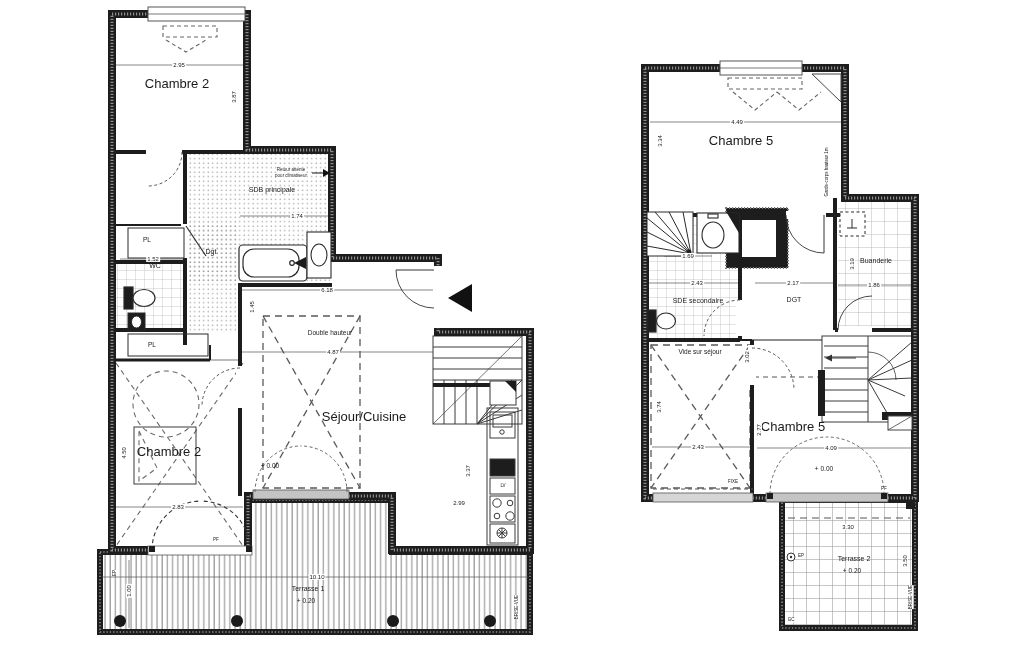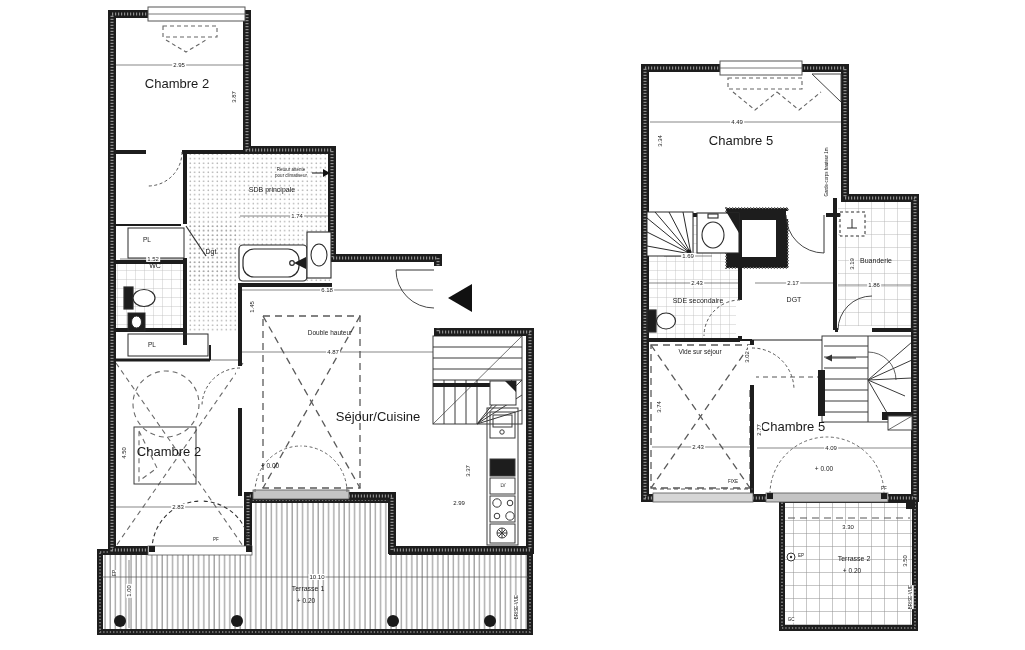--- a/index.html
+++ b/index.html
@@ -347,21 +347,21 @@
 
 <div class="labels">
 
   <span class="lbl" style="left:177px;top:84px">Chambre 2</span>
   <span class="lbl-sm" style="left:272px;top:190px">SDB principale</span>
   <span class="lbl-sm" style="left:155px;top:266px">WC</span>
   <span class="lbl-sm" style="left:211px;top:252px">Dgt</span>
   <span class="lbl-xs" style="left:147px;top:240px">PL</span>
   <span class="lbl-xs" style="left:152px;top:345px">PL</span>
   <span class="lbl" style="left:169px;top:452px">Chambre 2</span>
-  <span class="lbl" style="left:378px;top:417px">Séjour/Cuisine</span>
+  <span class="lbl" style="left:364px;top:417px">Séjour/Cuisine</span>
   <span class="lbl-xs" style="left:330px;top:333px">Double hauteur</span>
   <span class="lbl-sm" style="left:308px;top:589px">Terrasse 1</span>
   <span class="lbl-xs" style="left:306px;top:601px">+ 0.20</span>
   <span class="lbl-xs" style="left:270px;top:466px">+ 0.00</span>
 
   <span class="dim" style="left:179px;top:65px">2.95</span>
   <span class="dim rot" style="left:234px;top:97px">3.87</span>
   <span class="dim" style="left:297px;top:216px">1.74</span>
   <span class="dim" style="left:153px;top:259px">1.52</span>
   <span class="dim" style="left:327px;top:290px">6.18</span>

